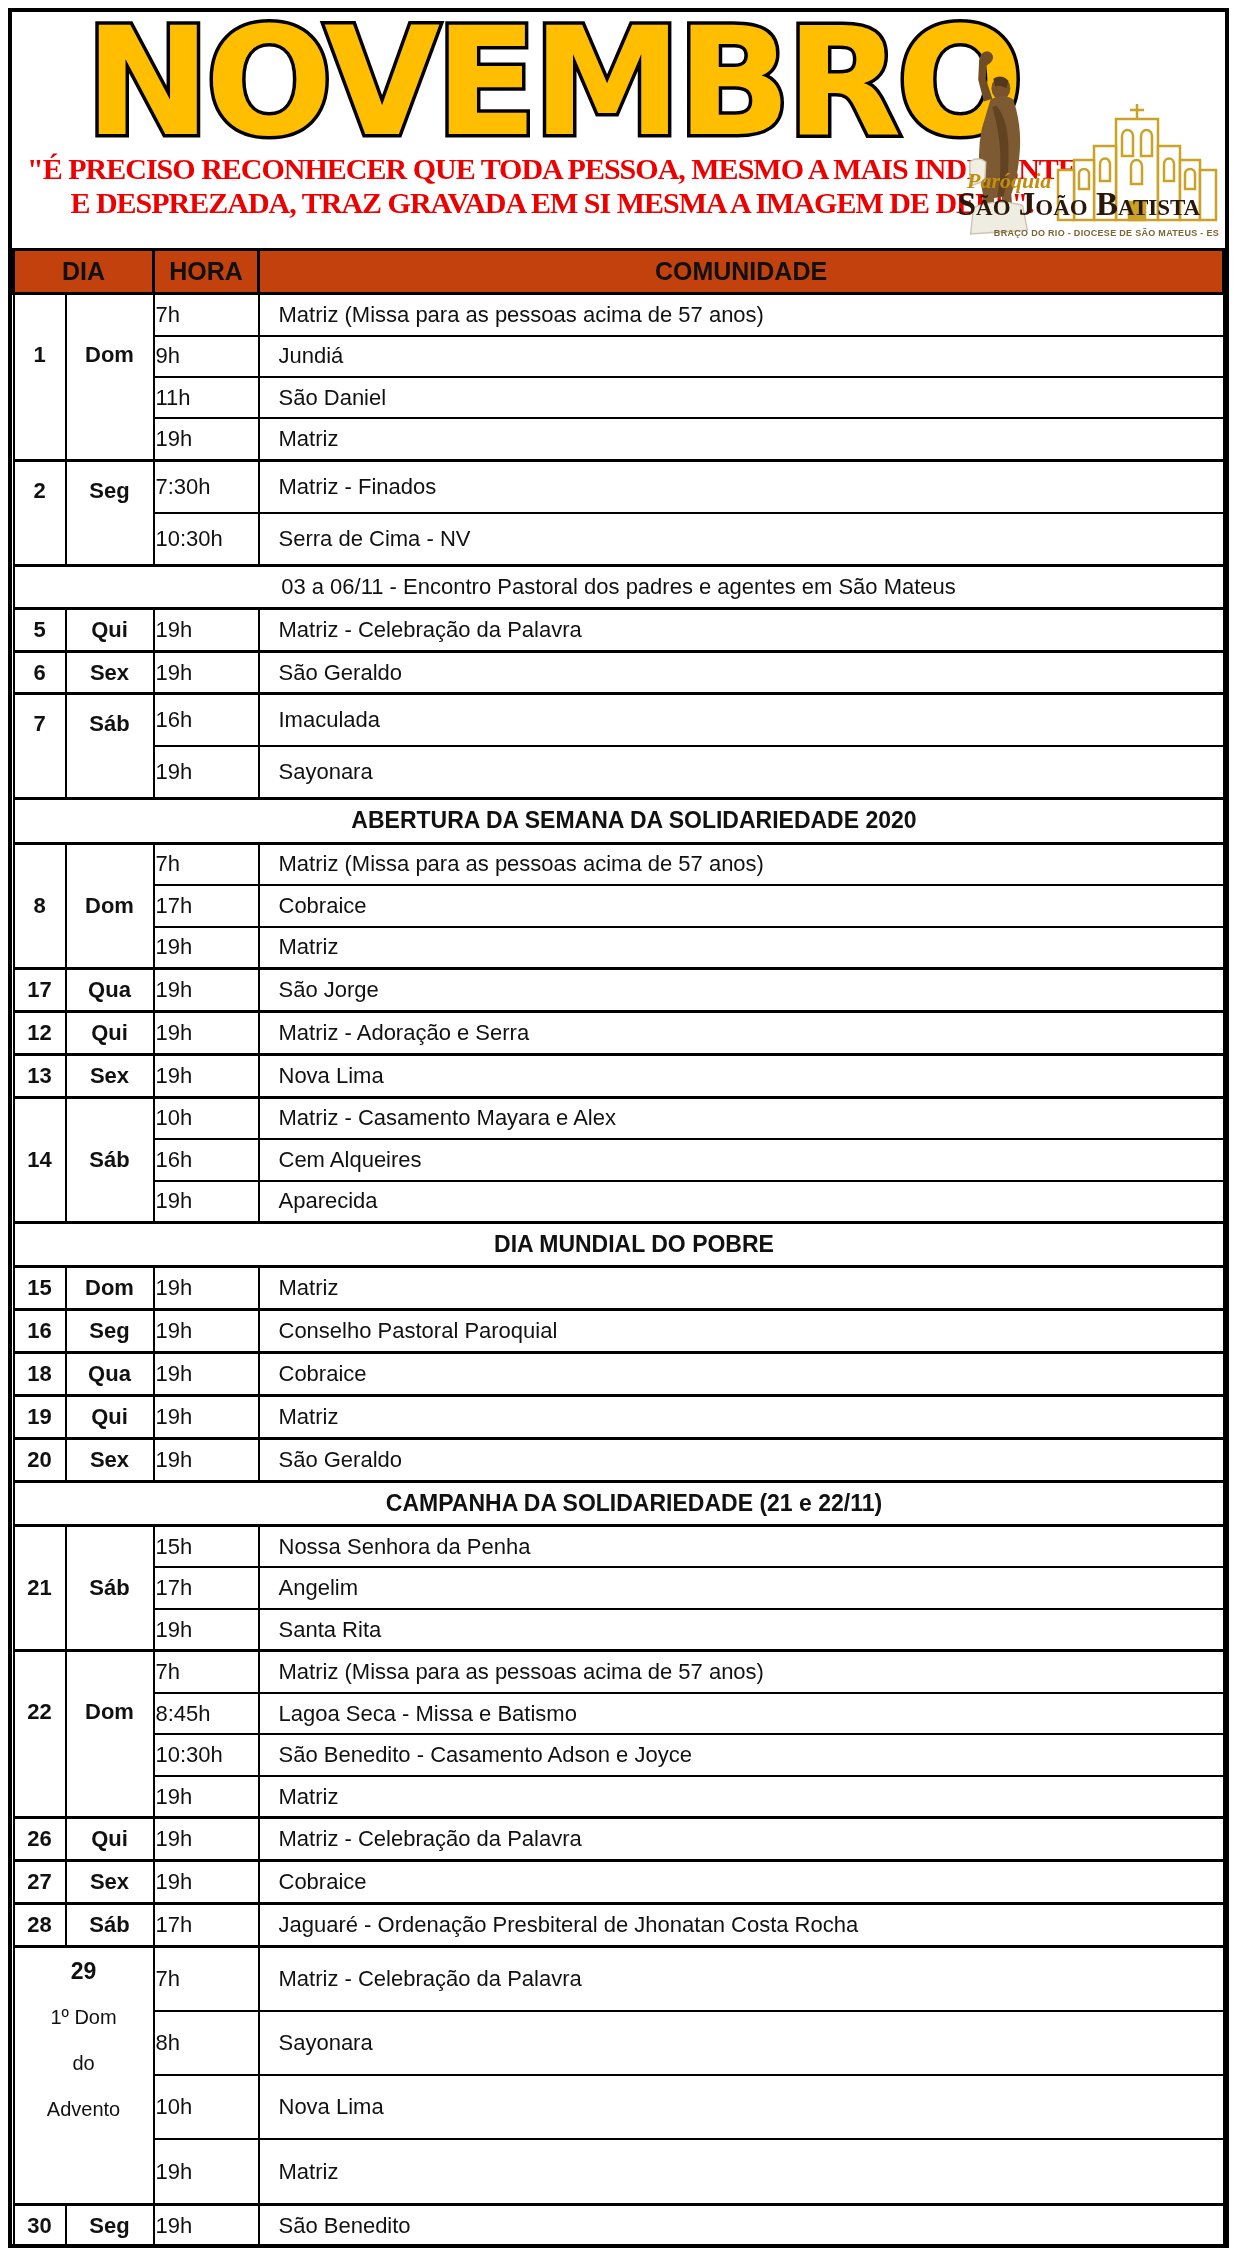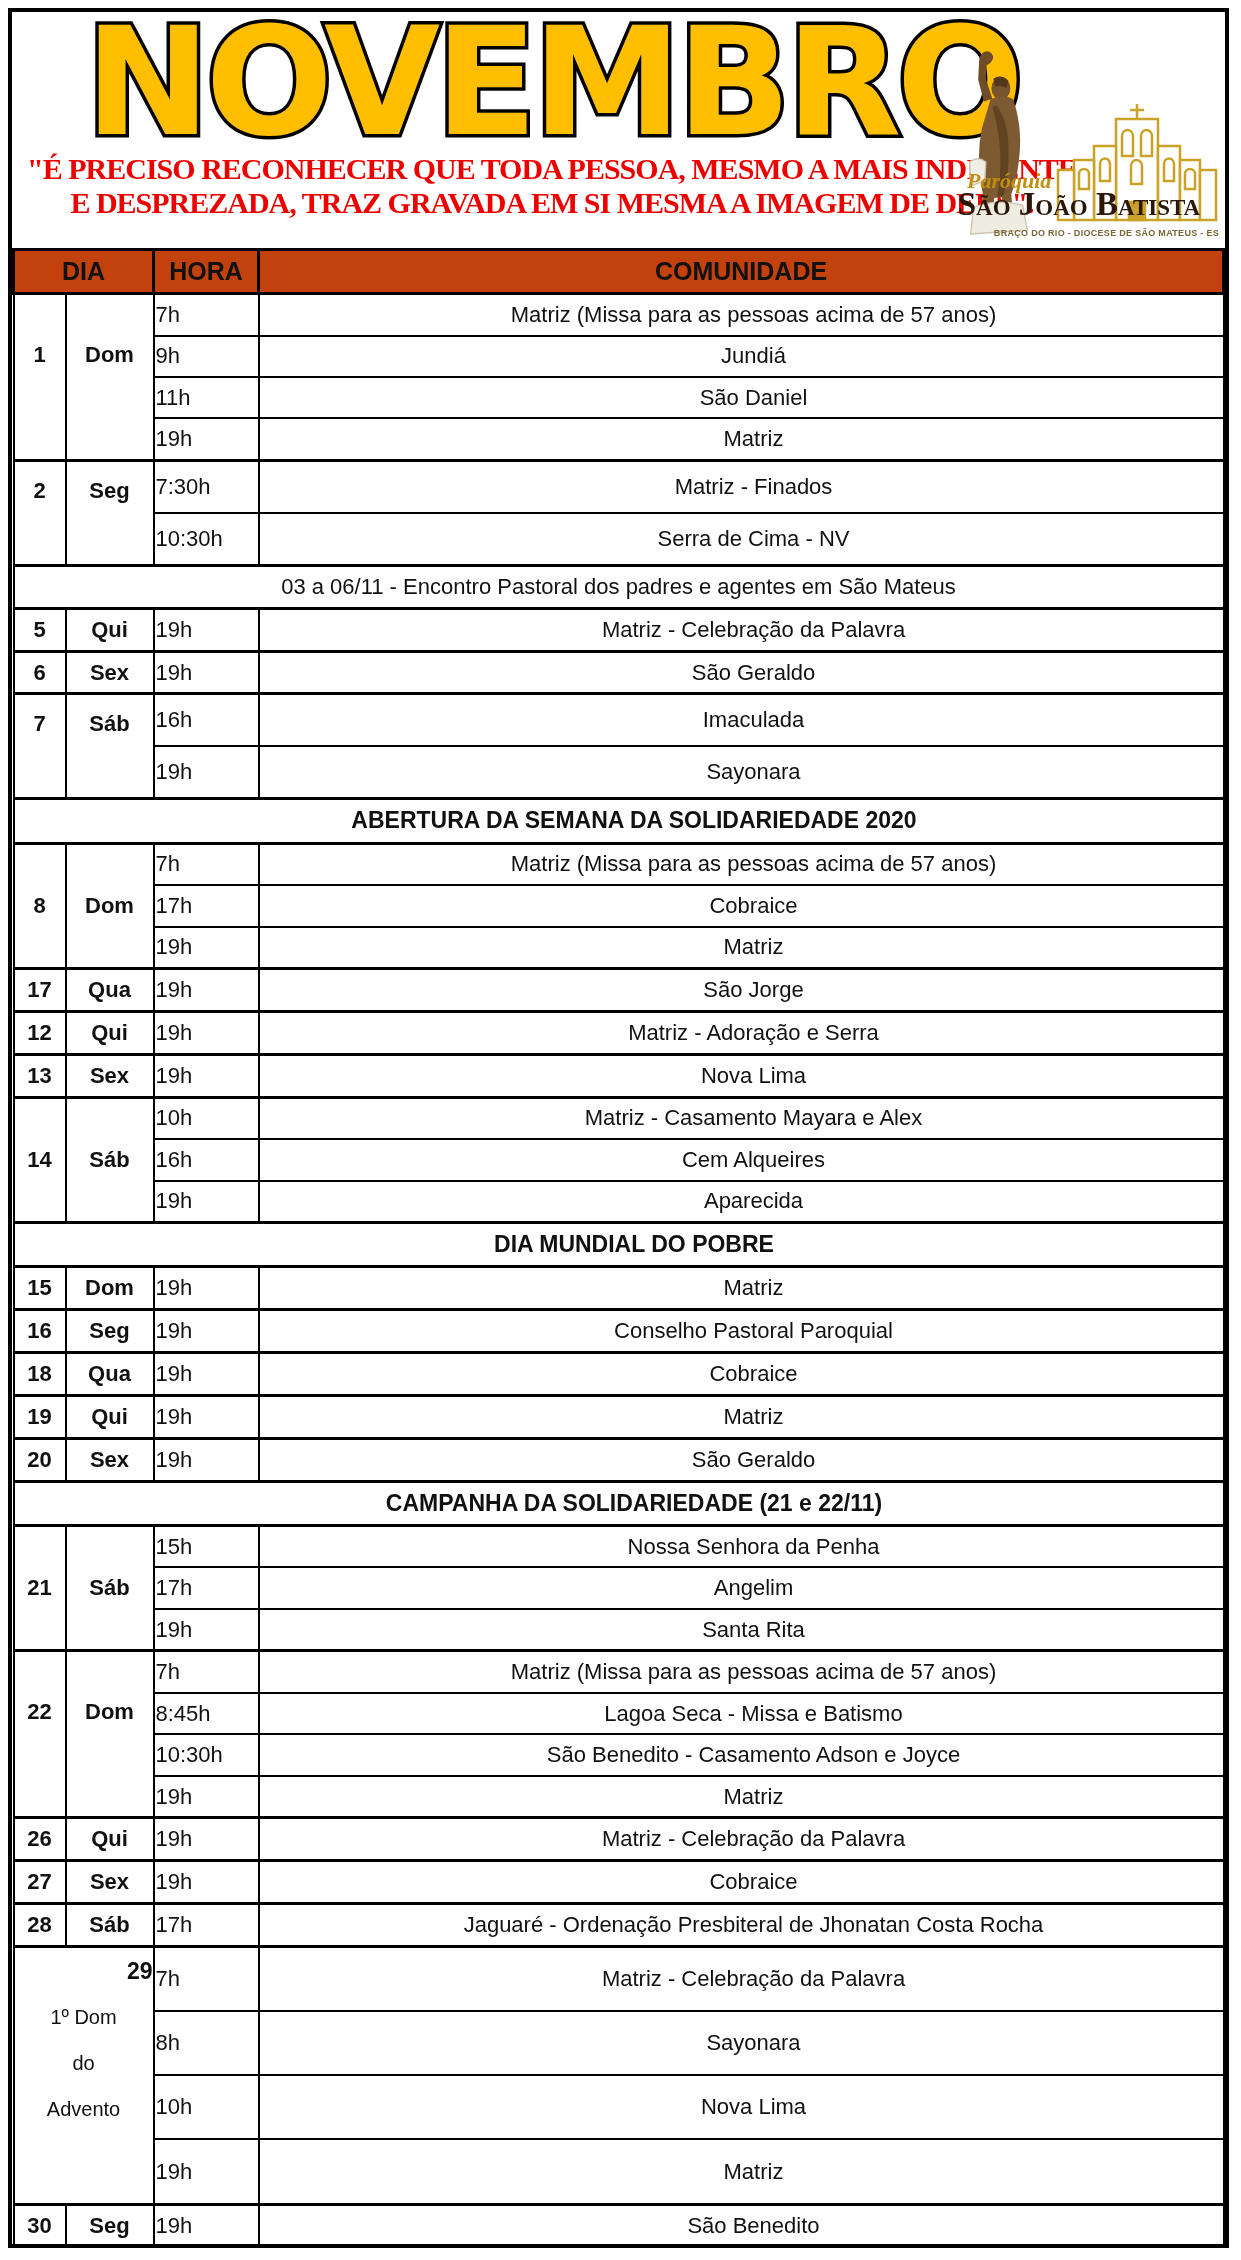--- a/index.html
+++ b/index.html
@@ -29,25 +29,25 @@
 
   
   table.schedule{border-collapse:collapse;width:100%;height:2000px;table-layout:fixed;}
   .schedule th,.schedule td{border:2px solid #000;box-sizing:border-box;vertical-align:middle;}
   .schedule thead th{border-width:3px;font-size:25px;height:44px;background:#c2410c;}
   .schedule tr.group-start>td{border-top-width:3px;}
   .schedule td{font-size:22px;}
   td.daynum,td.dayname{text-align:center;font-weight:bold;}
   td.shift-up{padding-bottom:46px;}
   td.hora{}
-  td.com{text-align:center;padding-left:26px;}
+  td.com{text-align:left;padding-left:19px;}
   td.section{text-align:center;font-weight:bold;font-size:23px;padding-left:32px;}
   td.note{text-align:center;font-size:22px;}
   td.day-merged{text-align:center;padding:0;vertical-align:top;}
-  .dm-num{font-weight:bold;font-size:23px;height:46px;line-height:46px;text-align:right;}
+  .dm-num{font-weight:bold;font-size:23px;height:46px;line-height:46px;}
   .dm-sub{font-size:20px;height:46px;line-height:46px;}
 </style>
 </head>
 <body>
 
 <div class="frame">
 
   <header class="masthead">
     <div class="title-wrap">
       <svg width="1080" height="140" viewBox="0 0 1080 140">

